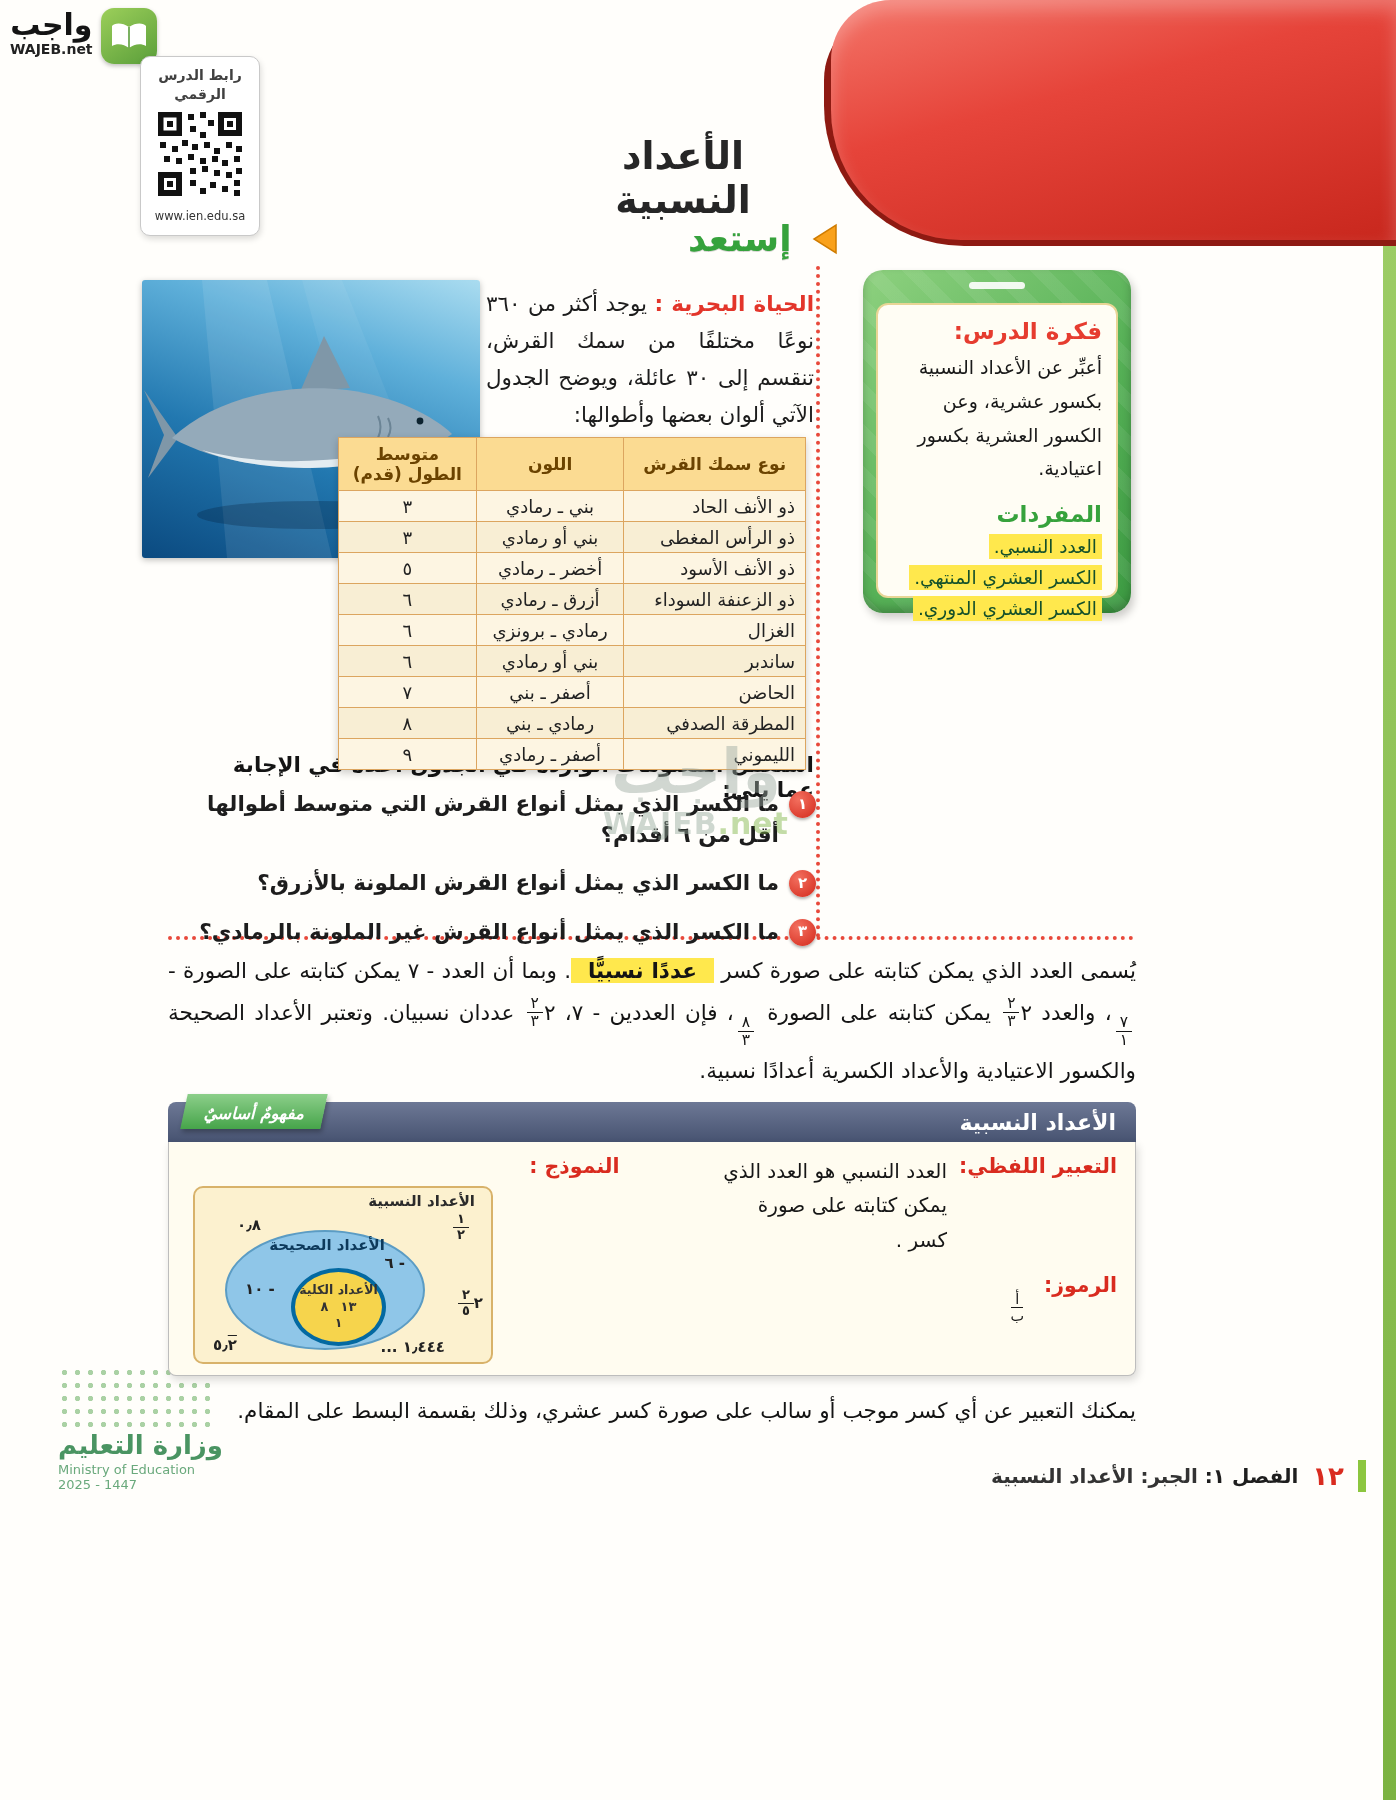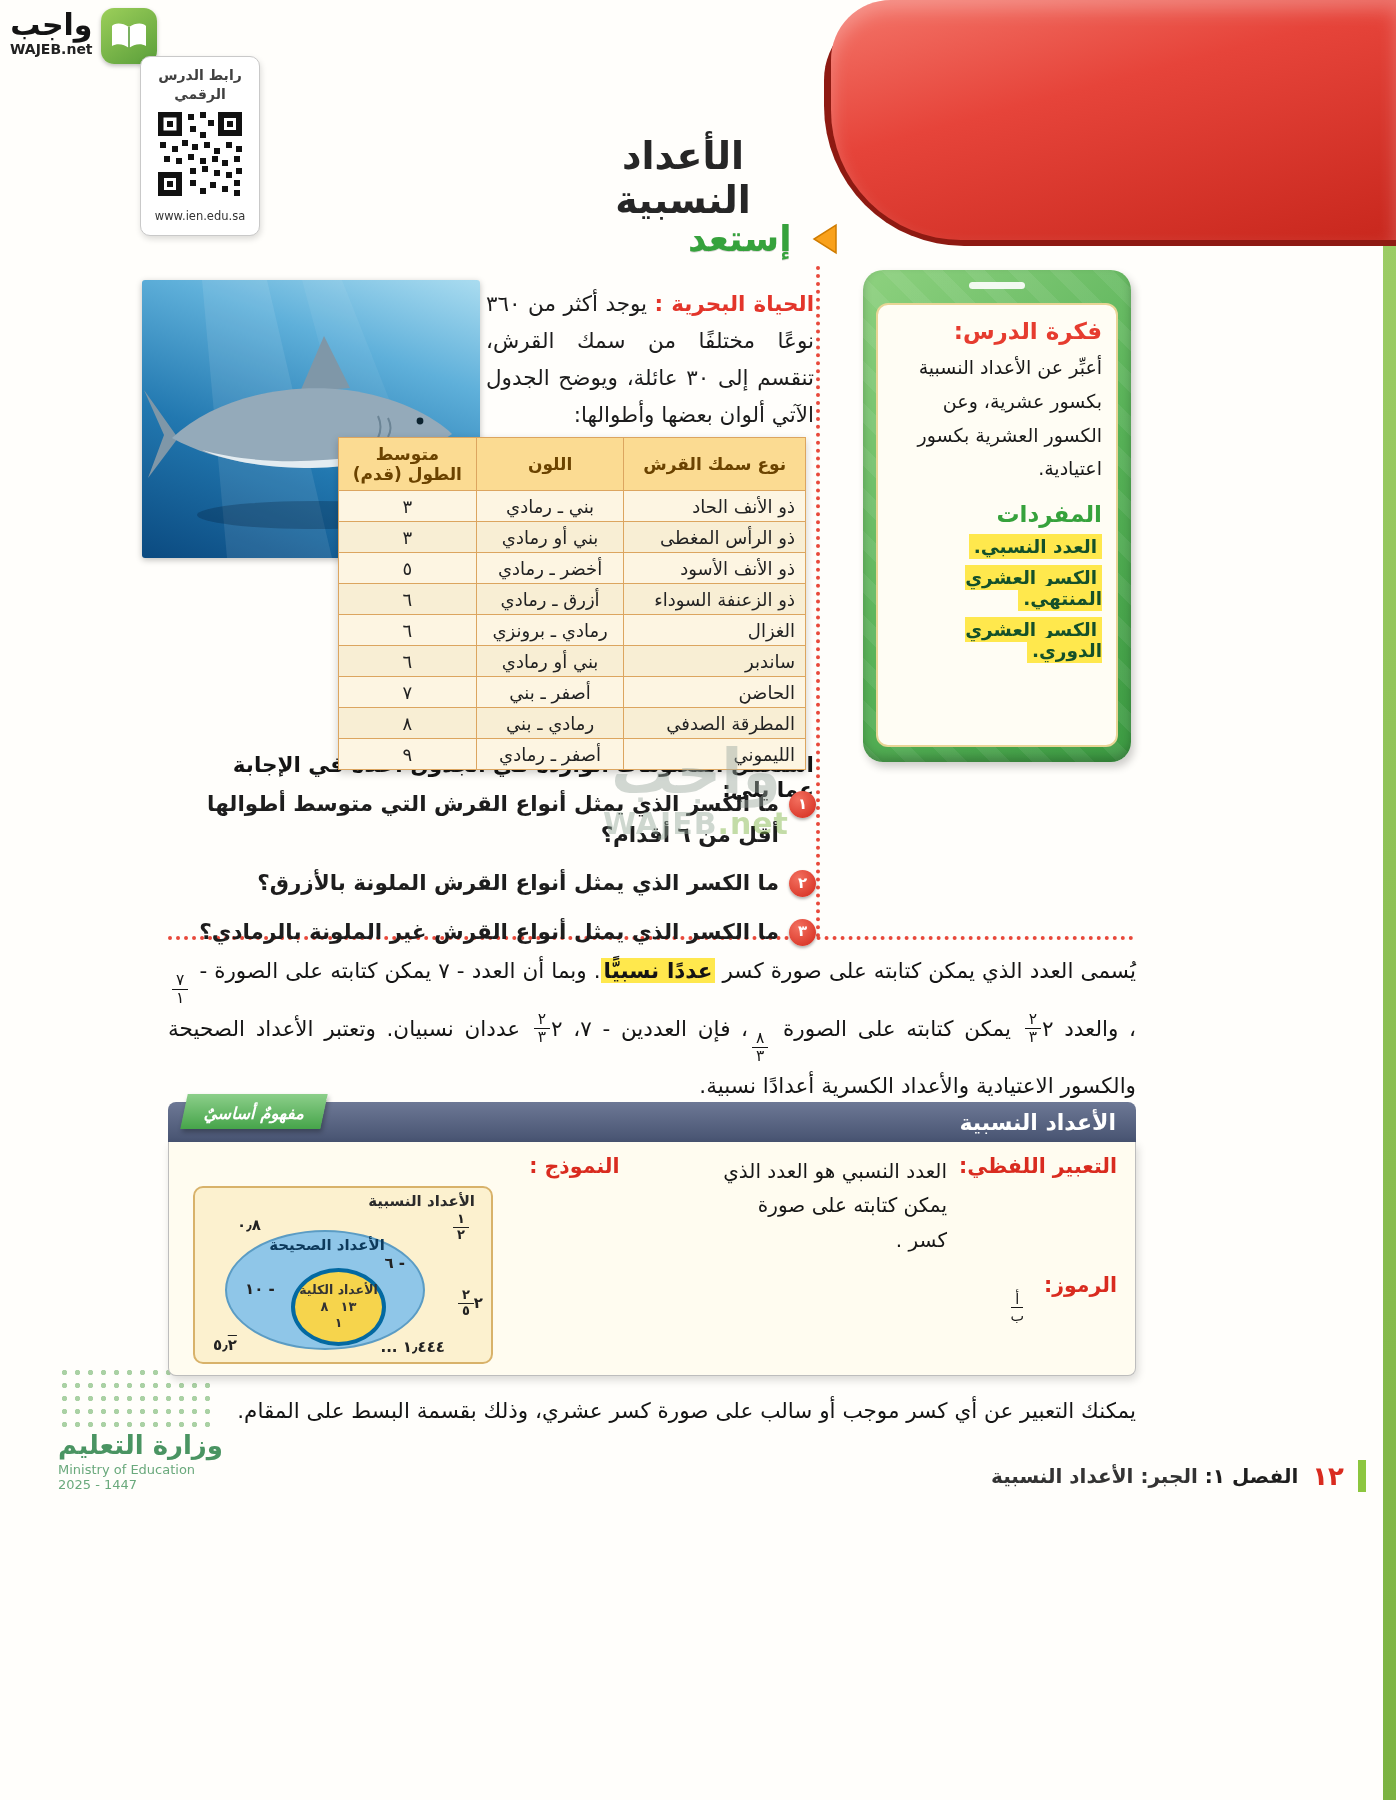--- a/index.html
+++ b/index.html
@@ -71,46 +71,46 @@
               font-weight:bold; font-size:21.5px; color:#141414; }
   .questions { position:absolute; left:170px; top:788px; width:646px; }
   .q { display:flex; align-items:flex-start; gap:10px; margin-bottom:17px;
        font-size:21.5px; font-weight:bold; color:#1d1d1d; line-height:1.45; }
   .q-num { flex:0 0 auto; width:27px; height:27px; border-radius:50%; margin-top:3px;
            background:radial-gradient(circle at 35% 30%, #f3705f, #d3291c);
            color:#fff; font-size:15px; font-weight:bold; display:flex; align-items:center; justify-content:center;
            box-shadow:0 2px 3px rgba(0,0,0,.3); }
 
   
-  .idea-card { position:absolute; left:863px; top:270px; width:268px; height:492px; border-radius:20px;
+  .idea-card { position:absolute; left:863px; top:270px; width:268px; height:343px; border-radius:20px;
                background:
                  repeating-linear-gradient(45deg, rgba(255,255,255,.07) 0 14px, rgba(255,255,255,0) 14px 30px),
                  linear-gradient(135deg,#8ed17f 0%, #57b157 55%, #3c9a42 100%);
                box-shadow:inset 0 -5px 10px rgba(0,0,0,.22), 3px 5px 9px rgba(0,0,0,.2); z-index:2; }
   .idea-dash { position:absolute; top:12px; left:50%; transform:translateX(-50%); width:56px; height:7px;
                border-radius:4px; background:rgba(255,255,255,.9); }
   .idea-inner { position:absolute; left:13px; right:13px; top:33px; bottom:15px; background:#fffdf4;
                 border:2px solid #e8d595; border-radius:12px; padding:13px 14px; text-align:right; }
   .idea-title { color:#e63c2f; font-weight:bold; font-size:23px; margin-bottom:7px; }
   .idea-text { font-size:19px; line-height:1.78; color:#191919; }
   .vocab-title { color:#36a23c; font-weight:bold; font-size:23px; margin:15px 0 9px; }
-  .vocab-item { margin-bottom:10px; font-size:18.5px; font-weight:bold; color:#14502a; }
+  .vocab-item { margin-bottom:10px; font-size:18.5px; font-weight:normal; color:#14502a; }
   .vocab-item span { background:#ffe84d; padding:2px 5px; }
 
   
   .watermark { position:absolute; left:536px; top:738px; width:320px; text-align:center; opacity:.45;
                z-index:6; pointer-events:none; }
   .wm-ar { font-size:62px; font-weight:bold; color:#9aa8a0; line-height:1.1; }
   .wm-en { font-size:30px; font-weight:bold; letter-spacing:1px; color:#93a89a; }
   .wm-en i { font-style:normal; color:#7cb342; }
 
   
   .lesson-p { position:absolute; left:168px; top:950px; width:968px; font-size:21.5px; line-height:1.95;
               color:#141414; text-align:justify; }
-  mark.hl { background:#ffe84d; font-weight:bold; color:#141414; padding:0 3px; }
+  mark.hl { background:#ffe84d; font-weight:bold; color:#141414; padding:0 17px; }
   .frac { display:inline-flex; flex-direction:column; align-items:center; vertical-align:-0.45em;
           line-height:1.12; font-size:0.72em; margin:0 4px; }
   .frac .fn { border-bottom:1.6px solid currentColor; padding:0 4px; }
   .frac .fd { padding:0 4px; }
   .mixed { display:inline-flex; align-items:center; }
   .mixed .frac { margin:0 1px 0 3px; }
 
   
   .concept { position:absolute; left:168px; top:1102px; width:968px; height:274px; z-index:2; }
   .concept-head { position:relative; height:40px; background:linear-gradient(180deg,#6d7895,#475371);

